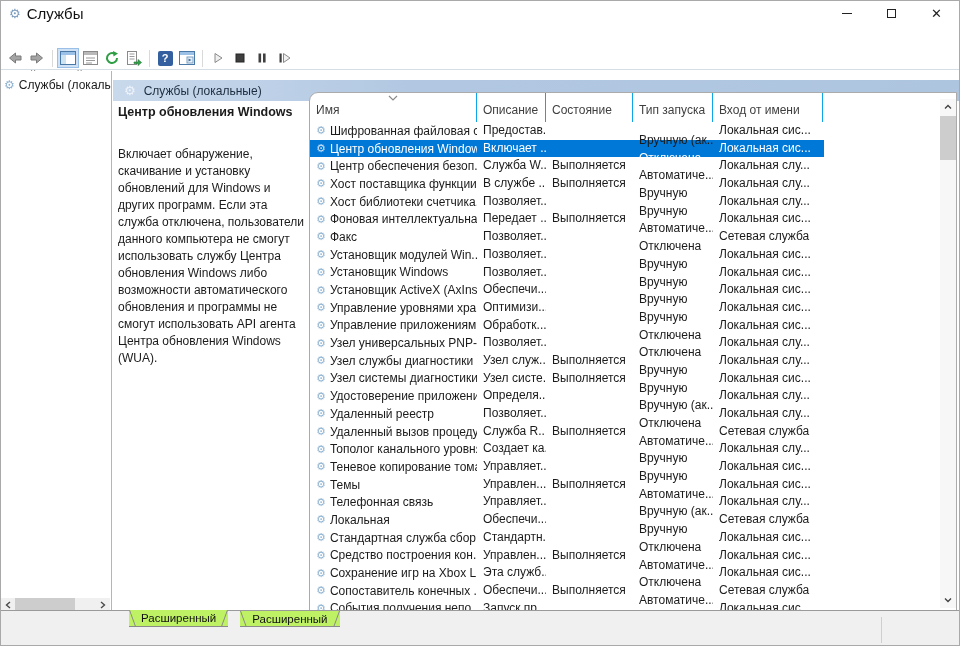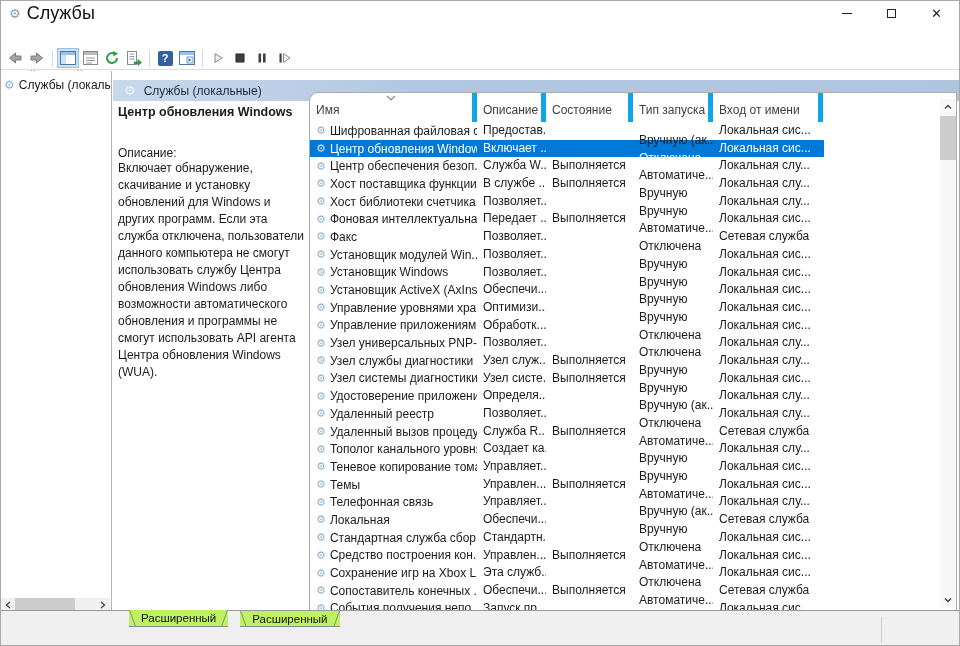--- a/index.html
+++ b/index.html
@@ -3,21 +3,21 @@
 <meta charset="utf-8">
 <style>
   * { margin:0; padding:0; box-sizing:border-box; }
   html,body { background:#e8e8e8; }
   body { font-family:"Liberation Sans","DejaVu Sans",sans-serif; font-size:12px; color:#1b1b1b; }
   .window { position:relative; width:960px; height:646px; background:#ffffff; border:1px solid #a9a9a9; overflow:hidden; }
 
   
   .titlebar { position:absolute; top:0; left:0; right:0; height:24px; background:#ffffff; display:flex; align-items:center; }
   .titlebar .app-icon { margin:0 6px 0 8px; font-size:13px; color:#7c9cbe; line-height:1; }
-  .titlebar .title { font-size:18px; color:#111; }
+  .titlebar .title { font-size:15px; color:#111; }
   .win-controls { position:absolute; right:0; top:0; height:24px; display:flex; }
   .win-btn { width:45px; height:24px; display:flex; align-items:center; justify-content:center; color:#222; cursor:default; }
   .win-btn .min-glyph { display:block; width:10px; height:1px; background:#222; }
   .win-btn .max-glyph { display:block; width:9px; height:9px; border:1px solid #222; background:transparent; }
   .win-btn .close-glyph { font-size:13px; line-height:1; }
 
   
   .menubar { position:absolute; top:24px; left:0; right:0; height:22px; background:#ffffff; display:flex; align-items:center; padding-left:4px;margin-top:40px; }
   .menu-item { padding:2px 9px; color:#111; }
 
@@ -46,21 +46,21 @@
   .banner .banner-title { color:#1d2c3e; font-size:12px; }
 
   .details { position:absolute; left:5px; top:34px; width:190px; }
   .details .svc-title { font-weight:bold; font-size:12.5px; margin-bottom:27px; }
   .details .desc-label { margin-bottom:0; }
   .details .desc-text { line-height:17px; width:188px; }
 
   
   .list-panel { position:absolute; left:196px; top:21px; right:2px; bottom:1px; background:#ffffff; border:1px solid #ababab; border-radius:9px 0 0 0; overflow:hidden; }
   .lheader { position:absolute; top:0; left:0; height:29px; display:flex; align-items:flex-end; }
-  .hcell { height:29px; display:flex; align-items:flex-end; padding:0 0 5px 6px; border-right:5px solid #0ea5e9; color:#3f3f3f; position:relative; white-space:nowrap; overflow:hidden; }
+  .hcell { height:29px; display:flex; align-items:flex-end; padding:0 0 5px 6px; border-right:1px solid #0ea5e9; color:#3f3f3f; position:relative; white-space:nowrap; overflow:hidden; }
   .sort-ind { position:absolute; top:2px; left:50%; margin-left:-5px; }
   .c-name { width:167px; }
   .c-desc { width:69px; }
   .c-status { width:87px; }
   .c-start { width:80px;margin-top:20px; }
   .c-logon { width:110px; }
   .rows { position:absolute; top:29px; left:0; bottom:0; width:514px; overflow:hidden; }
   .row { display:flex; height:17.7px; align-items:center; }
   .cell { padding-left:6px; white-space:nowrap; overflow:hidden; height:17.7px; line-height:17.7px; }
   .cell.first { display:flex; align-items:center; line-height:normal; }
@@ -218,21 +218,20 @@
     </div>
 
     <div class="content">
       <div class="banner">
         <span class="gear">⚙</span>
         <span class="banner-title">Службы (локальные)</span>
       </div>
 
       <div class="details">
         <div class="svc-title">Центр обновления Windows</div>
-        <div class="desc-label">Описание:</div>
         <div class="desc-text">Включает обнаружение, скачивание и установку обновлений для Windows и других программ. Если эта служба отключена, пользователи данного компьютера не смогут использовать службу Центра обновления Windows либо возможности автоматического обновления и программы не смогут использовать API агента Центра обновления Windows (WUA).</div>
       </div>
 
       <div class="list-panel">
         <div class="lheader">
           <span class="hcell c-name">
             <span class="sort-ind">
               <svg width="10" height="6" viewBox="0 0 10 6">
                   <polyline points="1,1 5,5 9,1" fill="none" stroke="#8a8a8a" stroke-width="1.2"></polyline>
                 </svg>

